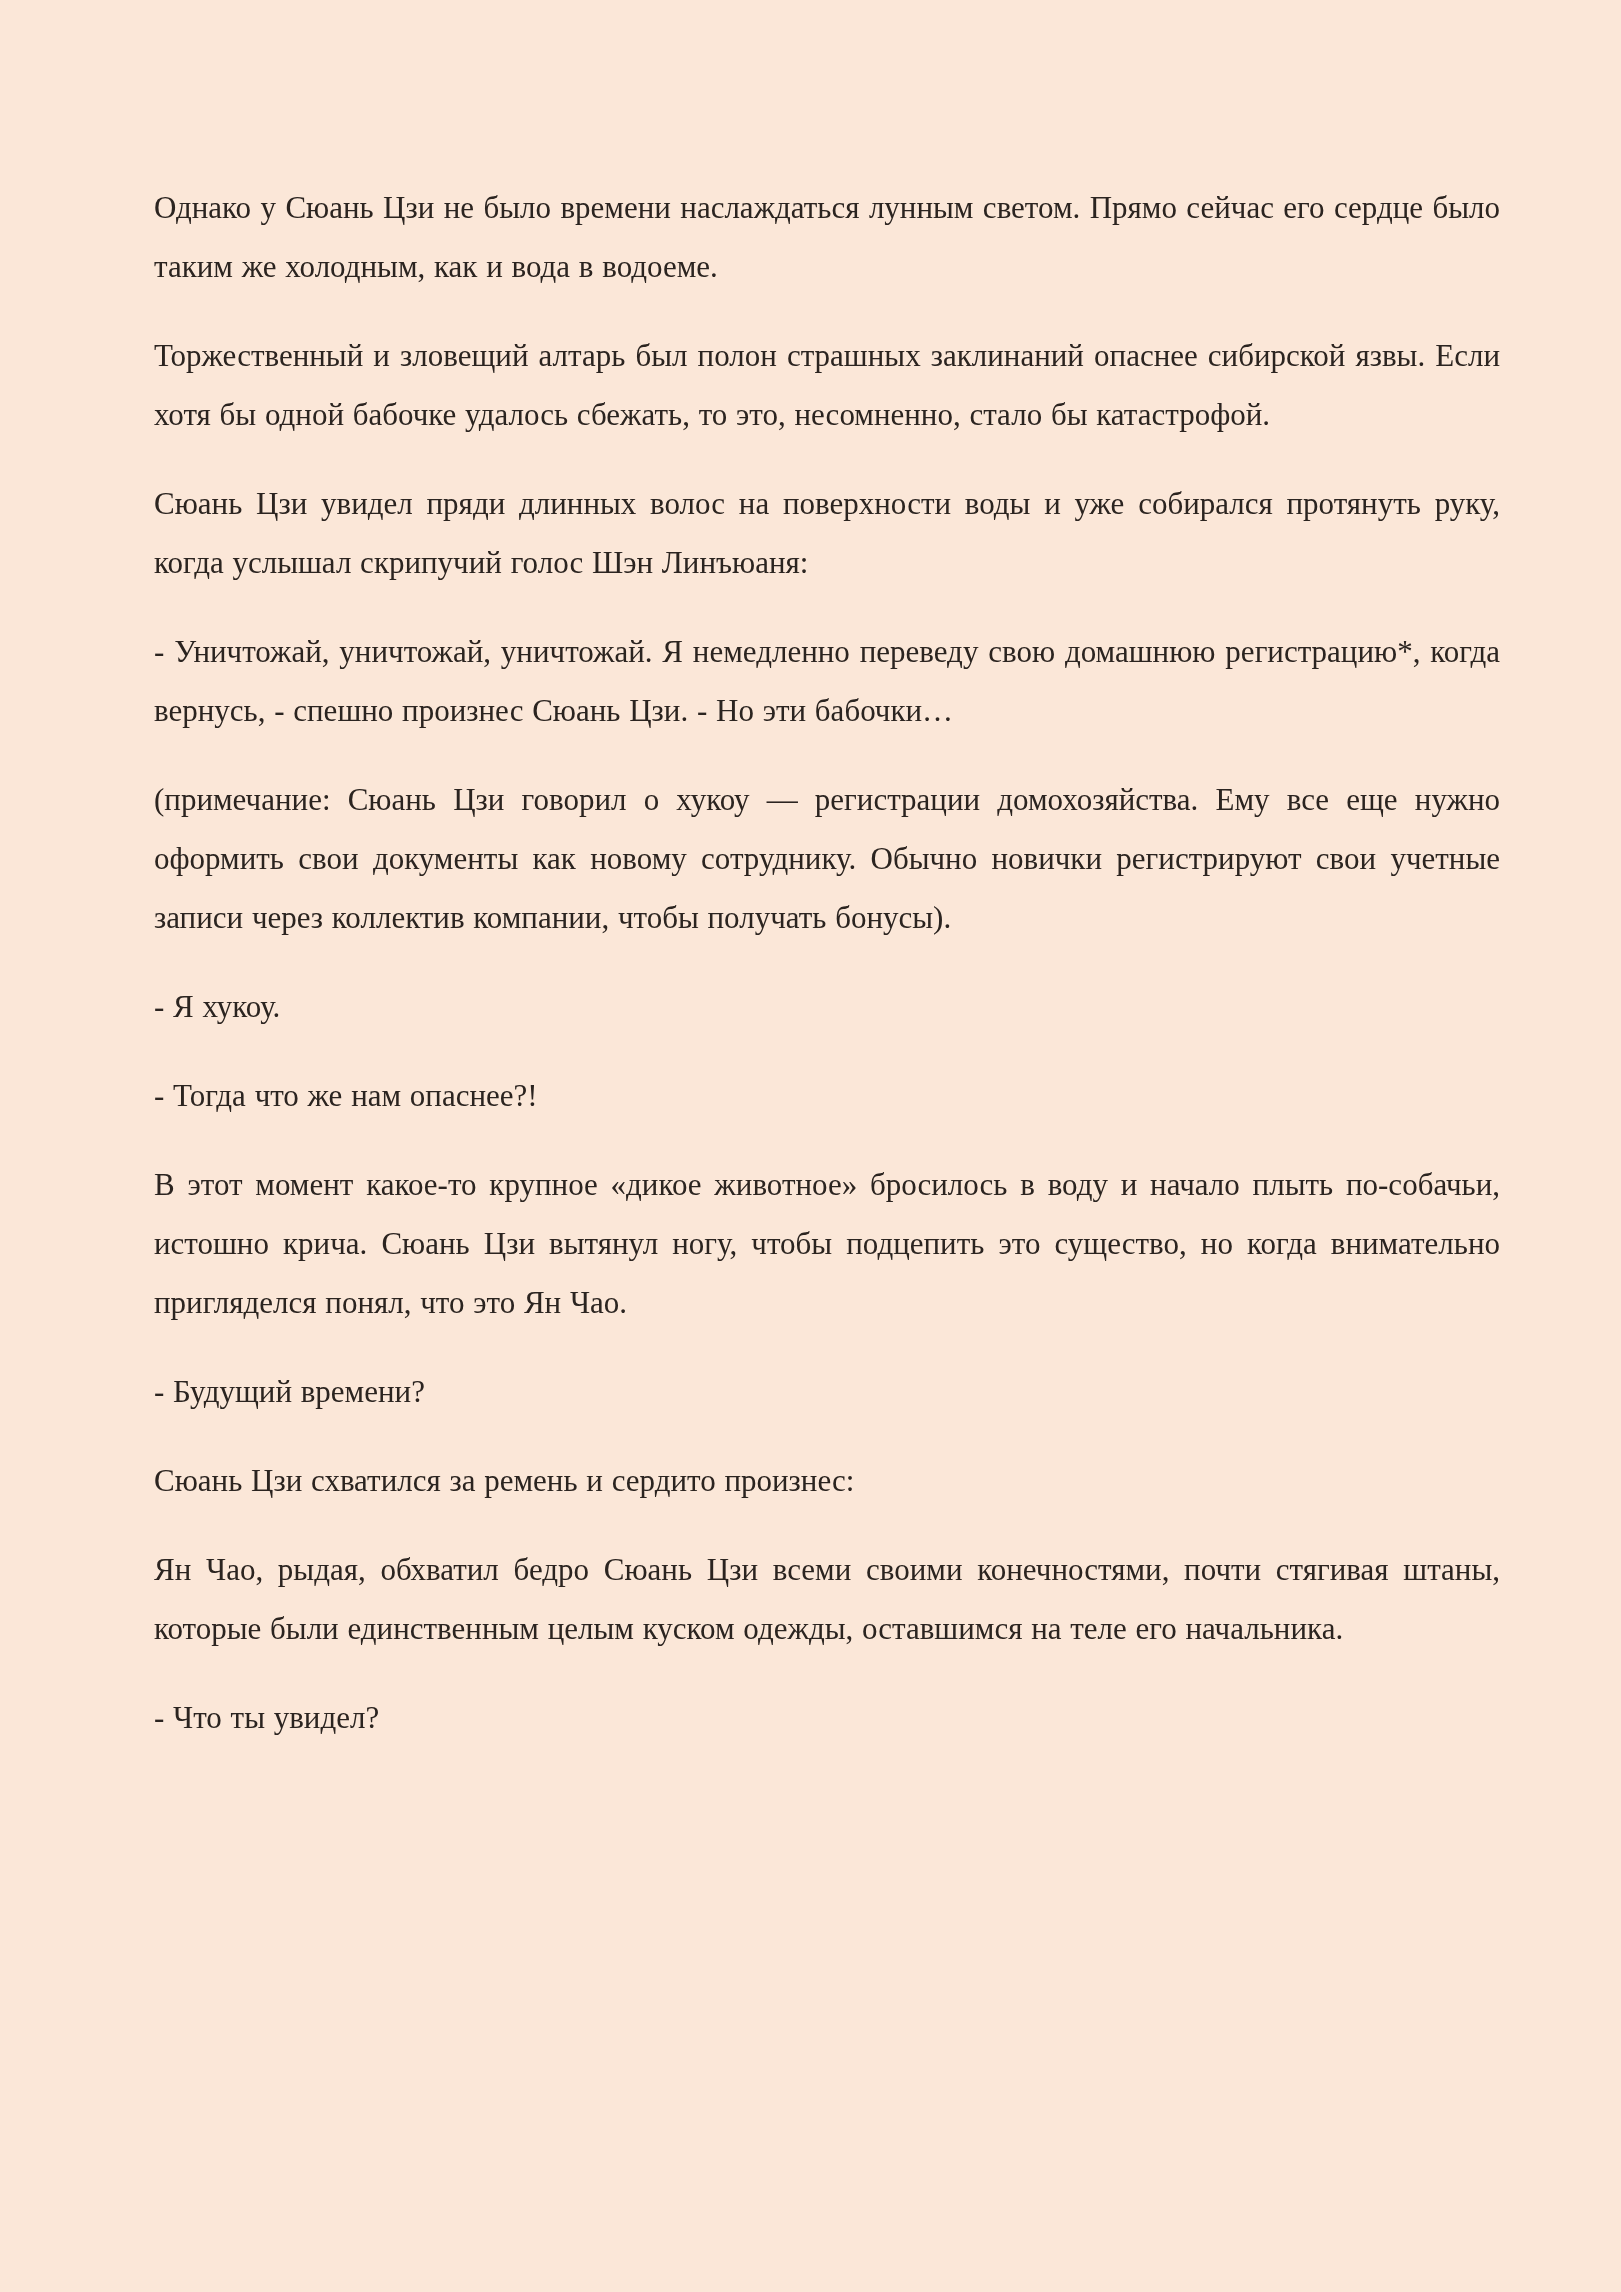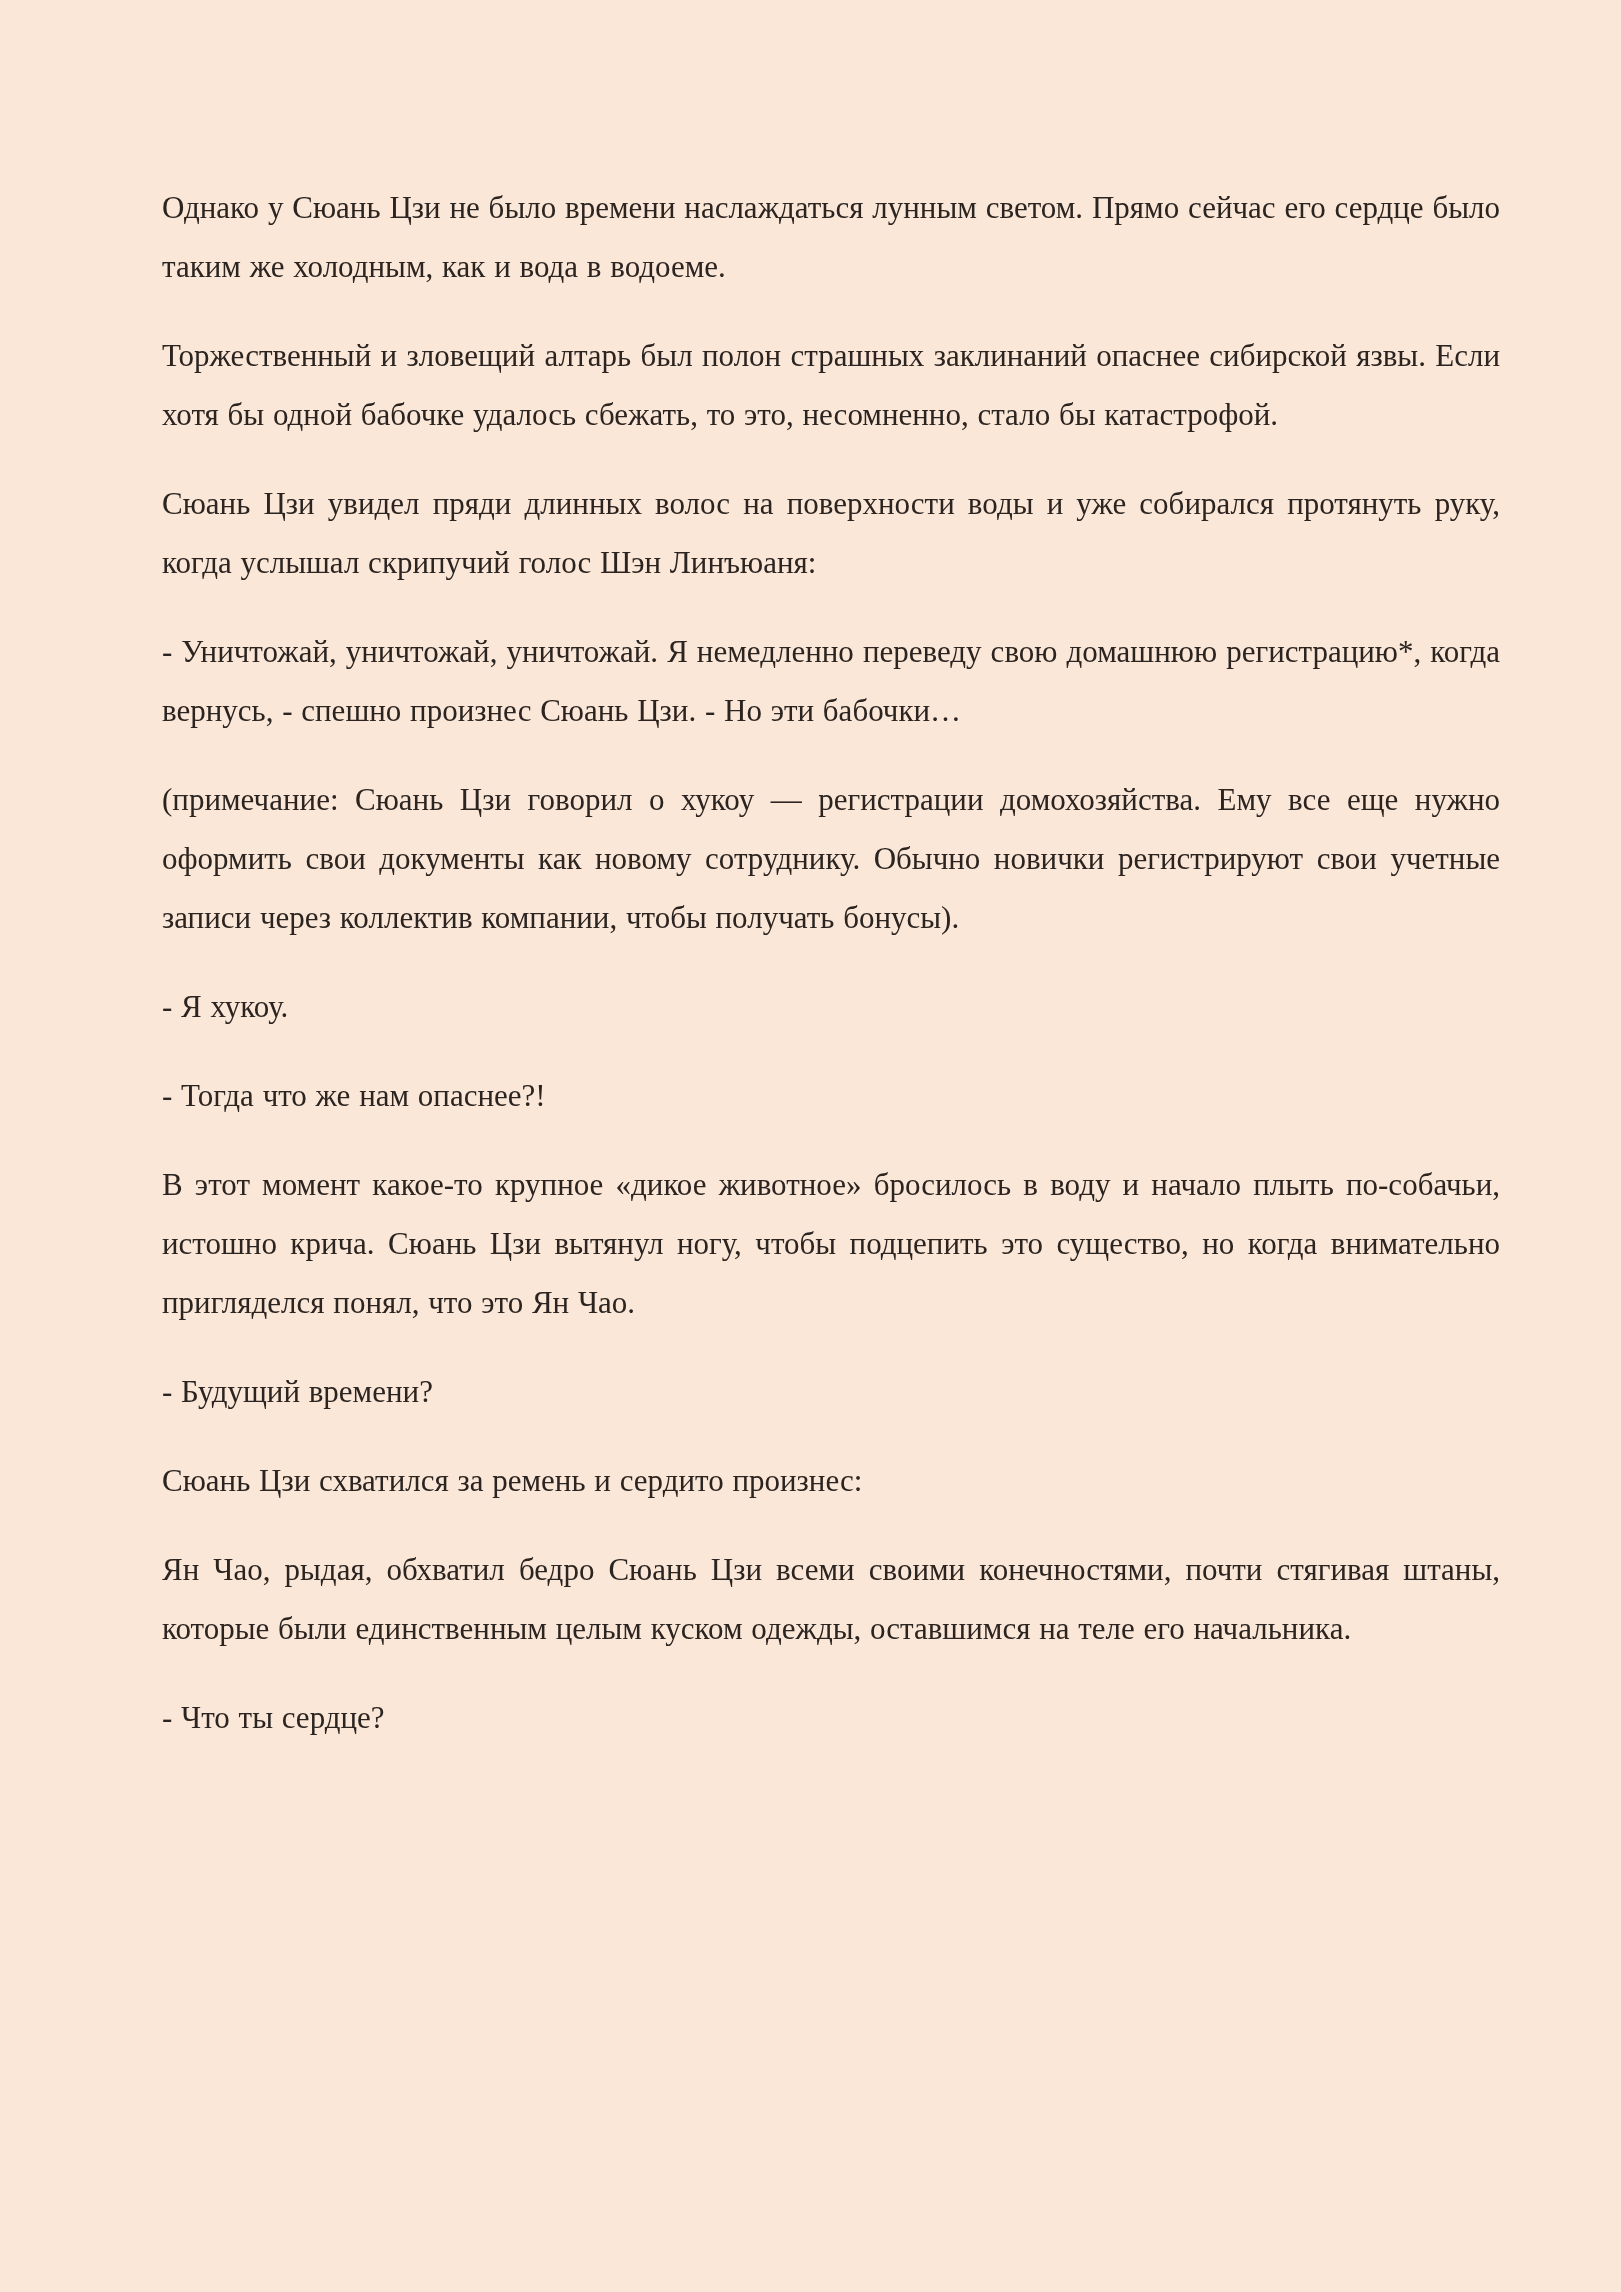--- a/index.html
+++ b/index.html
@@ -20,36 +20,36 @@
     width: 1346px;
     font-family: "Liberation Serif", "DejaVu Serif", serif;
     font-size: 31px;
     line-height: 59px;
     color: #2b2420;
     text-align: justify;
     -webkit-hyphens: none;
     hyphens: none;
   }
   .reader-page p {
-    margin: 0 0 30px 8px;
+    margin: 0 0 30px 0;
     padding: 0;
     text-align: justify;
     word-spacing: 1px;
   }
 </style>
 </head>
 <body>
 
 <main class="reader-page">
   <p>Однако у Сюань Цзи не было времени наслаждаться лунным светом. Прямо сейчас его сердце было таким же холодным, как и вода в водоеме.</p>
   <p>Торжественный и зловещий алтарь был полон страшных заклинаний опаснее сибирской язвы. Если хотя бы одной бабочке удалось сбежать, то это, несомненно, стало бы катастрофой.</p>
   <p>Сюань Цзи увидел пряди длинных волос на поверхности воды и уже собирался протянуть руку, когда услышал скрипучий голос Шэн Линъюаня:</p>
   <p>- Уничтожай, уничтожай, уничтожай. Я немедленно переведу свою домашнюю регистрацию*, когда вернусь, - спешно произнес Сюань Цзи. - Но эти бабочки…</p>
   <p>(примечание: Сюань Цзи говорил о хукоу — регистрации домохозяйства. Ему все еще нужно оформить свои документы как новому сотруднику. Обычно новички регистрируют свои учетные записи через коллектив компании, чтобы получать бонусы).</p>
   <p>- Я хукоу.</p>
   <p>- Тогда что же нам опаснее?!</p>
   <p>В этот момент какое-то крупное «дикое животное» бросилось в воду и начало плыть по-собачьи, истошно крича. Сюань Цзи вытянул ногу, чтобы подцепить это существо, но когда внимательно пригляделся понял, что это Ян Чао.</p>
   <p>- Будущий времени?</p>
   <p>Сюань Цзи схватился за ремень и сердито произнес:</p>
   <p>Ян Чао, рыдая, обхватил бедро Сюань Цзи всеми своими конечностями, почти стягивая штаны, которые были единственным целым куском одежды, оставшимся на теле его начальника.</p>
-  <p>- Что ты сердце?</p>
+  <p>- Что ты увидел?</p>
 </main>
 
 
 </body></html>

